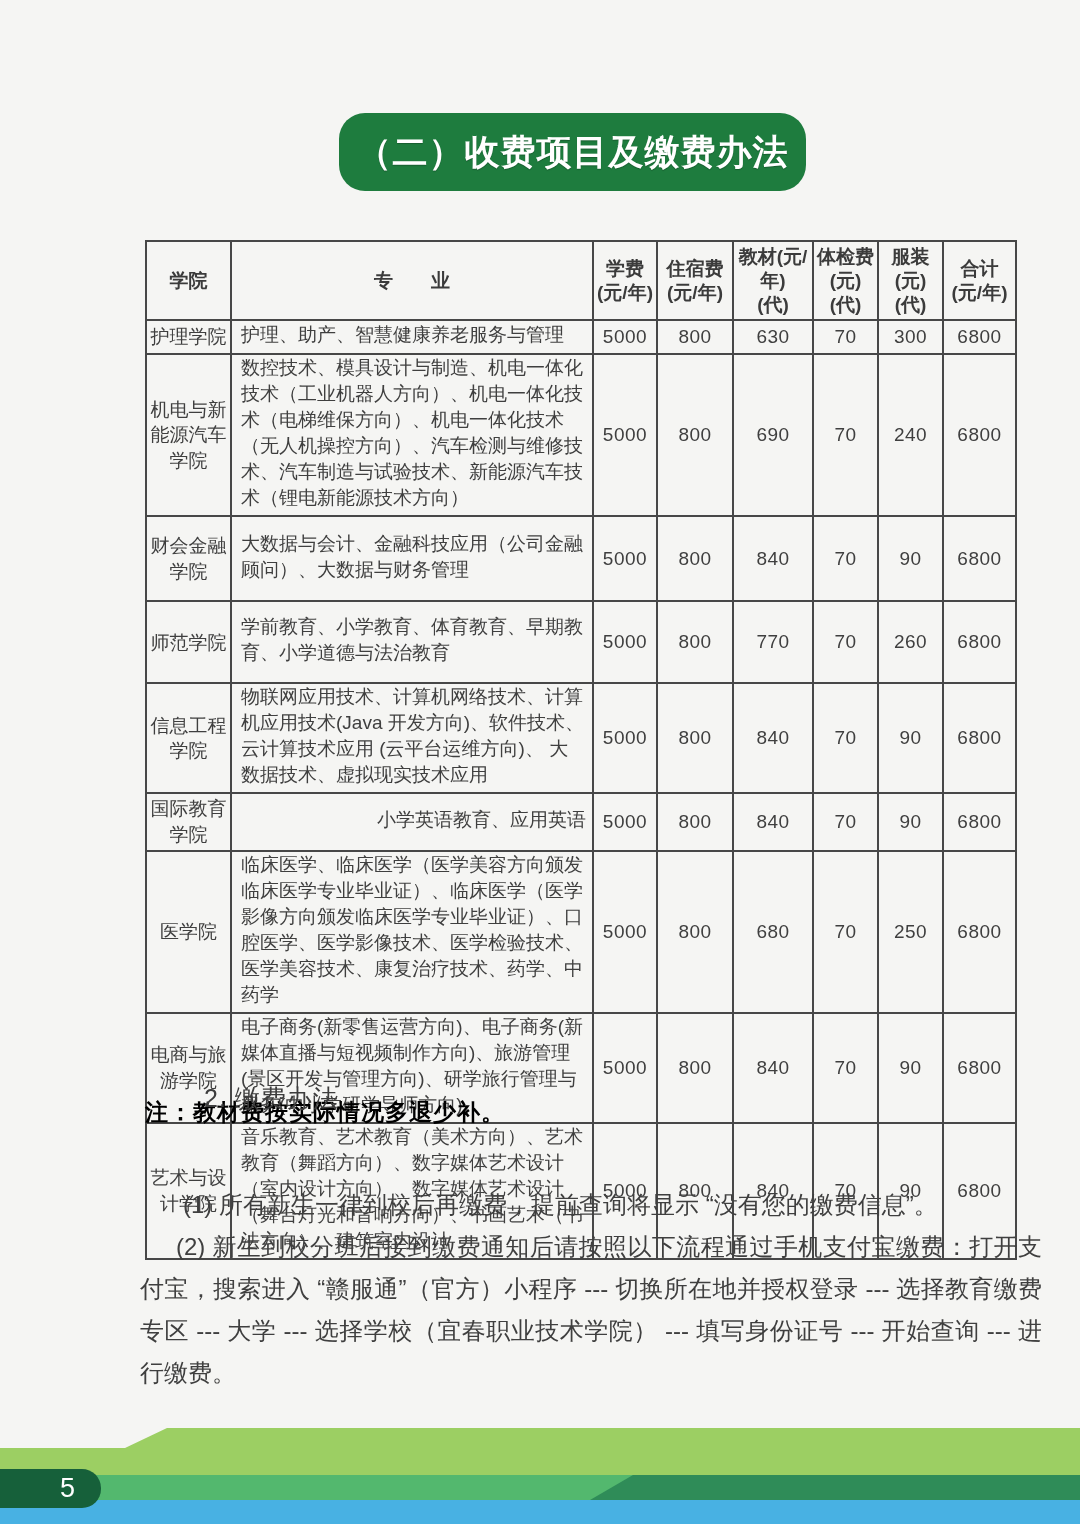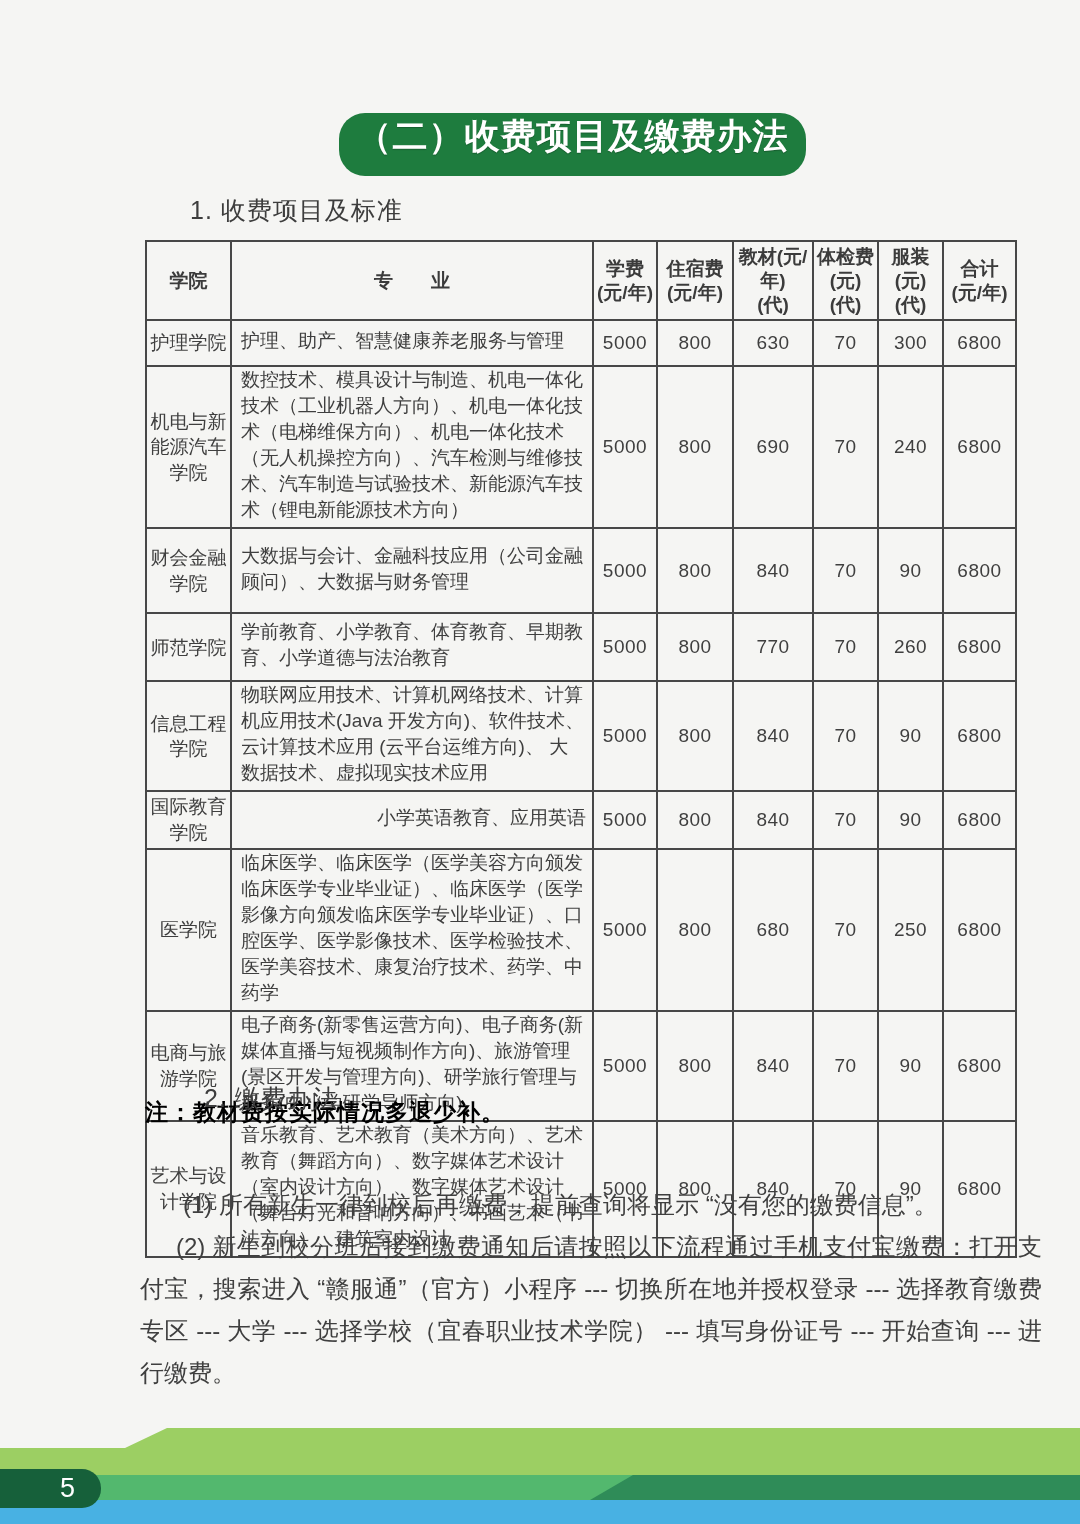--- a/index.html
+++ b/index.html
@@ -5,23 +5,23 @@
   * { margin:0; padding:0; box-sizing:border-box; }
   html,body { background:#e8e8e6; }
   .page {
     position:relative; width:1080px; height:1524px;
     background:#f5f5f3; overflow:hidden;
     font-family:"Liberation Sans","DejaVu Sans",sans-serif;
     color:#3d3d3d;
   }
   
   .badge {
-    position:absolute; left:339px; top:113px; width:467px; height:63px;
+    position:absolute; left:339px; top:113px; width:467px; height:78px;
     background:#1e7c3e; border-radius:26px;
-    display:flex; align-items:flex-start; justify-content:center;
+    display:flex; align-items:center; justify-content:center;
     color:#ffffff; font-size:35px; font-weight:bold; letter-spacing:1px;
     text-shadow:0 1px 1px rgba(0,0,0,.25);
   }
   .h-sub { position:absolute; font-size:25px; color:#3d3d3d; letter-spacing:1px; }
   .h1 { left:190px; top:194px; }
   .h2 { left:196px; top:1082px;margin-left:8px; }
 
   
   table.fee {
     position:absolute; left:145px; top:240px; width:870px;
@@ -31,24 +31,24 @@
   table.fee th {
     font-size:19px; font-weight:600; white-space:pre-line;
     line-height:1.25; padding:3px 1px; text-align:center; color:#3b3b3b;
   }
   table.fee td { font-size:19px; color:#3f3f3f; }
   td.college { text-align:center; padding:2px 3px; line-height:1.35; }
   td.majors  { text-align:left; padding:0 6px 4px 9px; line-height:1.37; font-size:19.5px;margin-top:34px; }
   td.majors.center { text-align:right; padding-left:4px; }
   td.num { text-align:center; font-size:20px; letter-spacing:.5px;margin-left:28px; }
   thead tr { height:52px; }
-  tbody tr:nth-child(1){height:46px}
+  tbody tr:nth-child(1){height:34px}
   tbody tr:nth-child(2){height:146px}
   tbody tr:nth-child(3){height:85px}
-  tbody tr:nth-child(4){height:68px}
+  tbody tr:nth-child(4){height:82px}
   tbody tr:nth-child(5){height:90px}
   tbody tr:nth-child(6){height:49px}
   tbody tr:nth-child(7){height:115px}
   tbody tr:nth-child(8){height:100px}
   tbody tr:nth-child(9){height:109px}
 
   .note {
     position:absolute; left:145px; top:1097px;
     color:#000000; font-weight:bold; font-size:23px; letter-spacing:1px;
   }
@@ -80,21 +80,20 @@
 </style>
 </head>
 <body>
 
 <div class="page">
 
   <div class="badge">
     <span>（二）收费项目及缴费办法</span>
   </div>
 
-  <div class="h-sub h1">1. 收费项目及标准</div>
 
   <table class="fee">
     <colgroup>
         <col style="width: 85px;">
         <col style="width: 362px;">
         <col style="width: 64px;">
         <col style="width: 76px;">
         <col style="width: 80px;">
         <col style="width: 65px;">
         <col style="width: 65px;">

